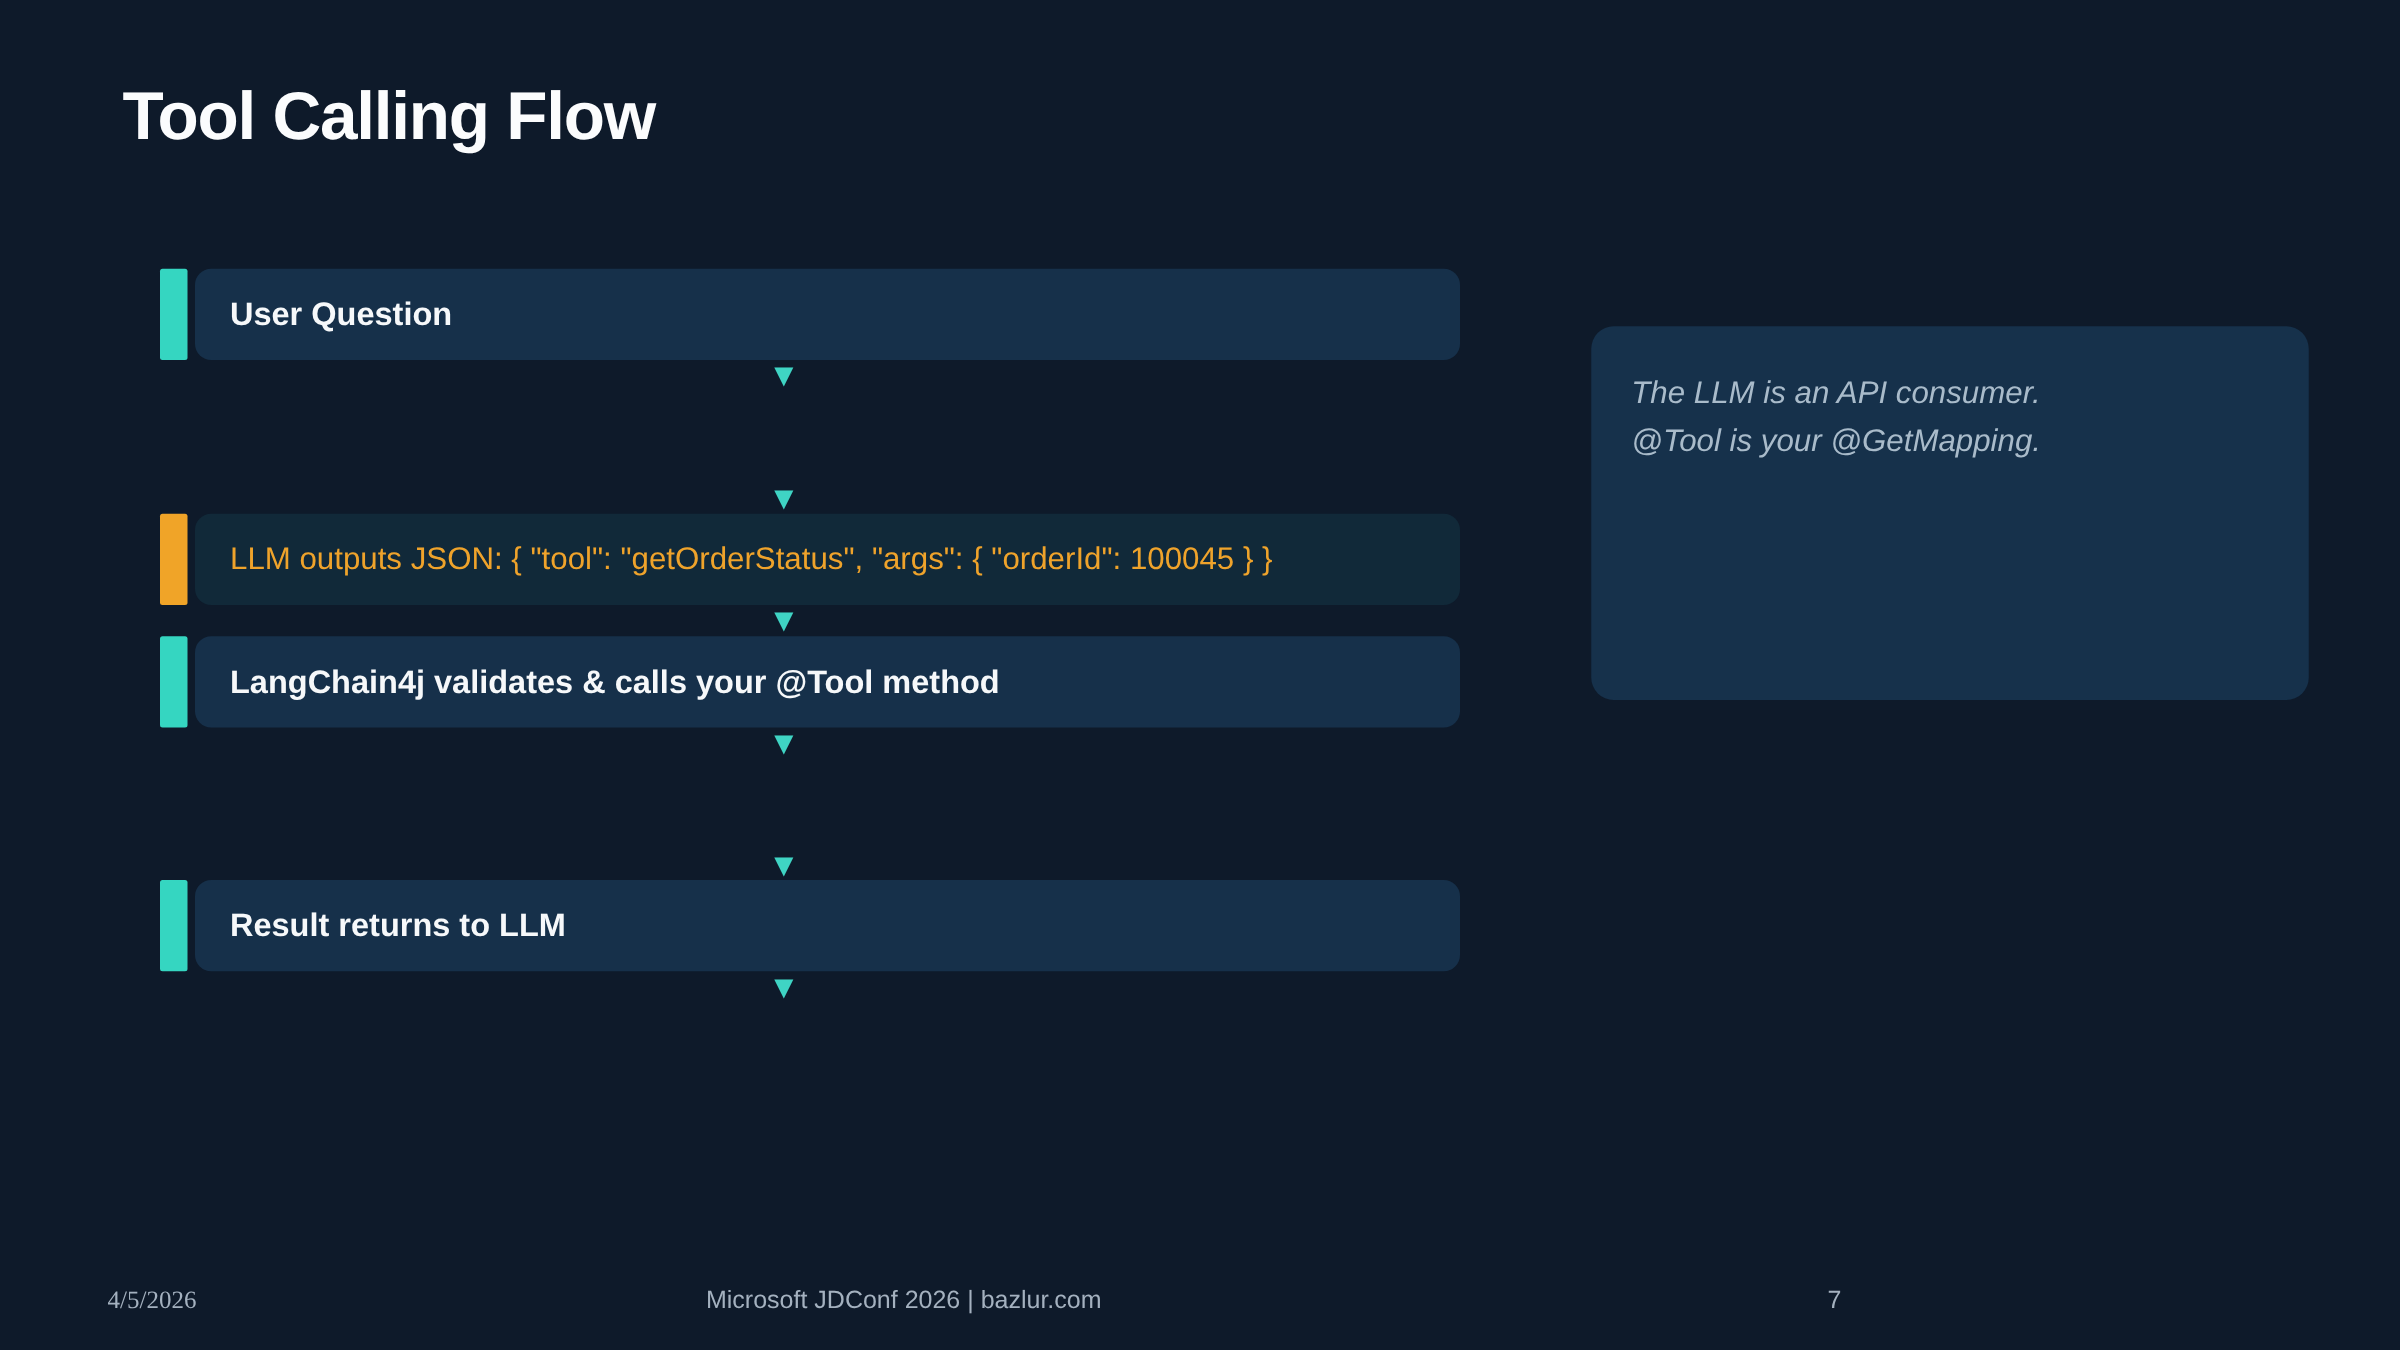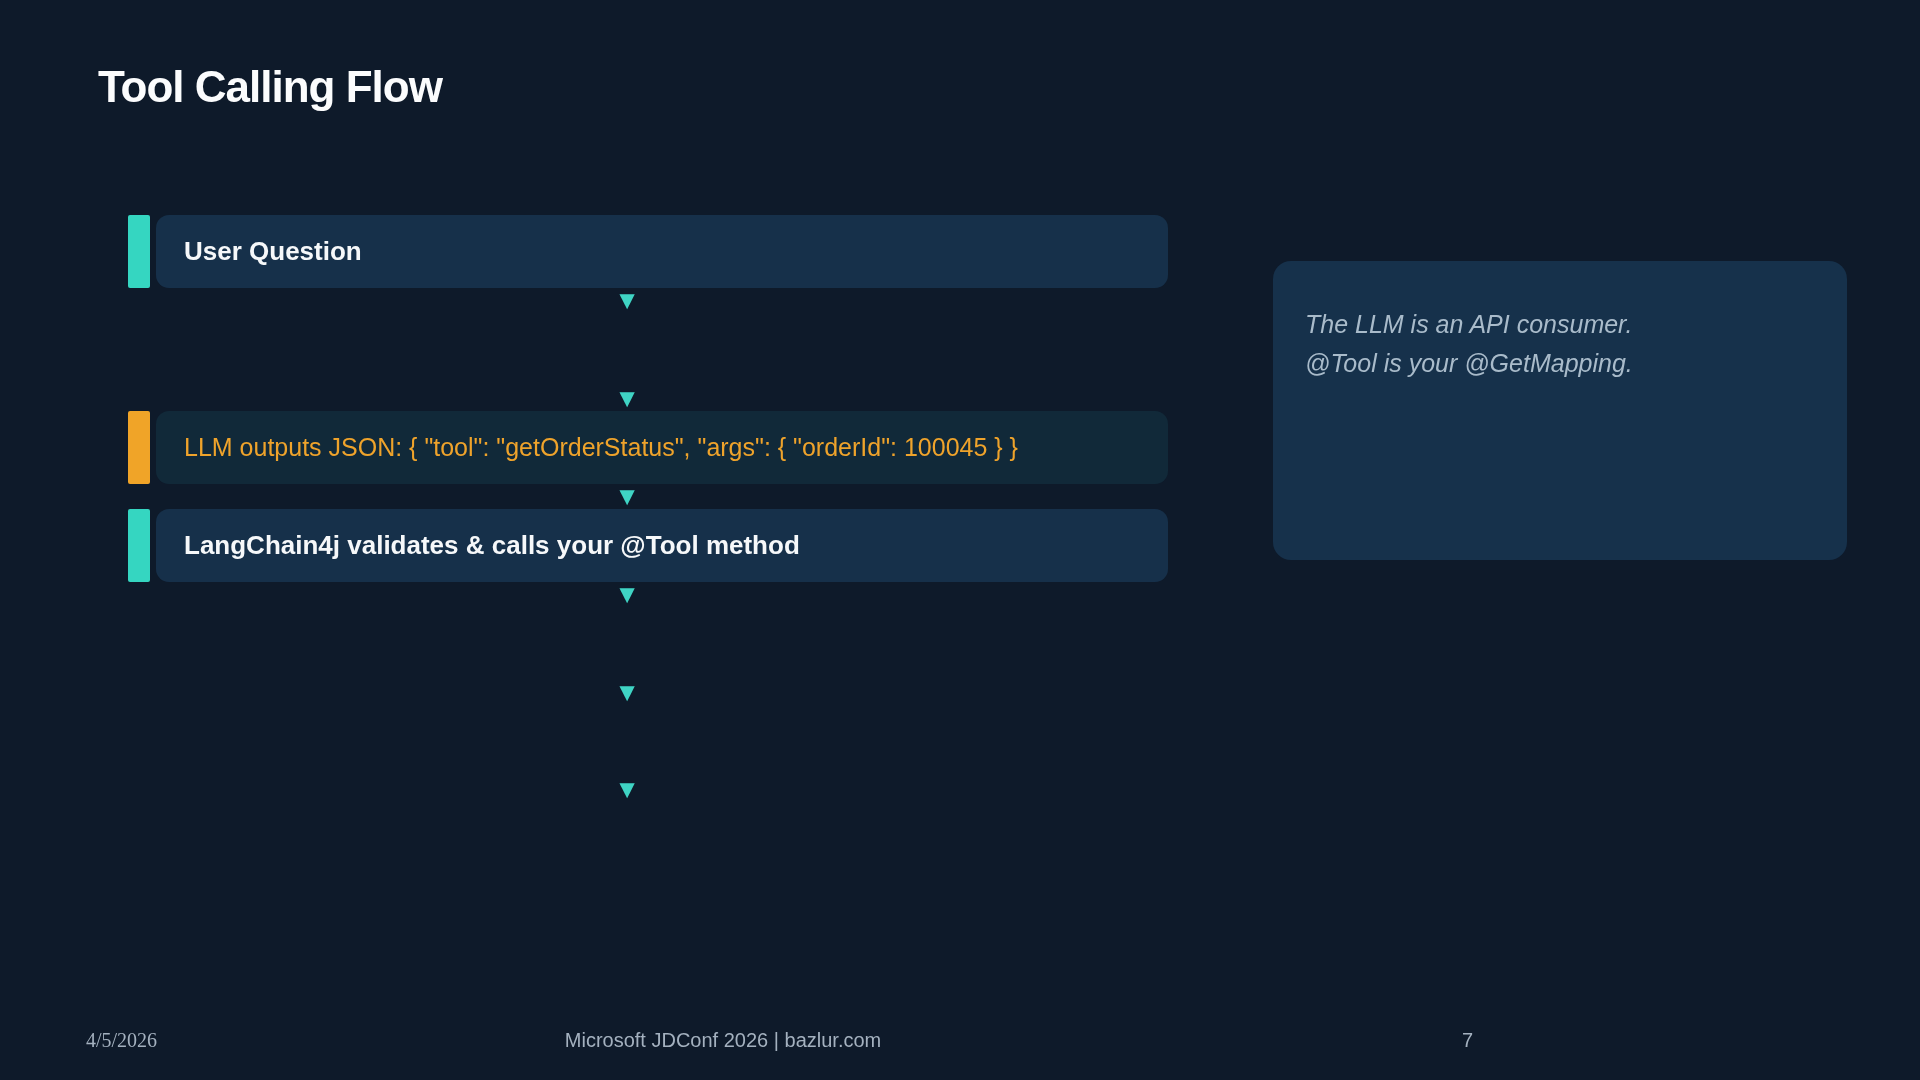--- a/index.html
+++ b/index.html
@@ -13,21 +13,21 @@
     width: 1920px;
     height: 1080px;
     background: var(--background, #0e1a2a);
     overflow: hidden;
   }
   .title {
     position: absolute;
     left: 98px;
     top: 62px;
     margin: 0;
-    font-size: 44px;
+    font-size: 54px;
     font-weight: 700;
     letter-spacing: -1px;
     color: #fbfcfd;
   }
   .flow {
     position: absolute;
     left: 128px;
     top: 215px;
     width: 1040px;
     height: 680px;
@@ -84,21 +84,21 @@
   }
   .callout {
     position: absolute;
     left: 1273px;
     top: 261px;
     width: 574px;
     height: 299px;
     border-radius: 18px;
     background: var(--callout-fill, #16314b);
     box-sizing: border-box;
-    padding: 44px 36px 0 32px;
+    padding: 34px 36px 0 32px;
   }
   .callout p {
     margin: 0;
     font-size: 25px;
     font-style: italic;
     line-height: 39px;
     color: var(--callout-text, #a9bbca);
   }
   .footer-date, .footer-center, .footer-page {
     position: absolute;
@@ -141,20 +141,26 @@
     <div class="step normal" style="top:294px">
       <span class="bar"></span>
       <div class="box">
         <span class="label">LangChain4j validates &amp; calls your @Tool method</span>
       </div>
     </div>
     <div class="arrow" style="top:368px">▼</div>
 
     <div class="arrow" style="top:466px">▼</div>
 
+    <div class="step normal" style="top:489px">
+      <span class="bar"></span>
+      <div class="box">
+        <span class="label">Result returns to LLM</span>
+      </div>
+    </div>
     <div class="arrow" style="top:563px">▼</div>
 
 
   </div>
 
   <div class="callout">
     <p>The LLM is an API consumer.</p>
     <p>@Tool is your @GetMapping.</p>
   </div>
 

